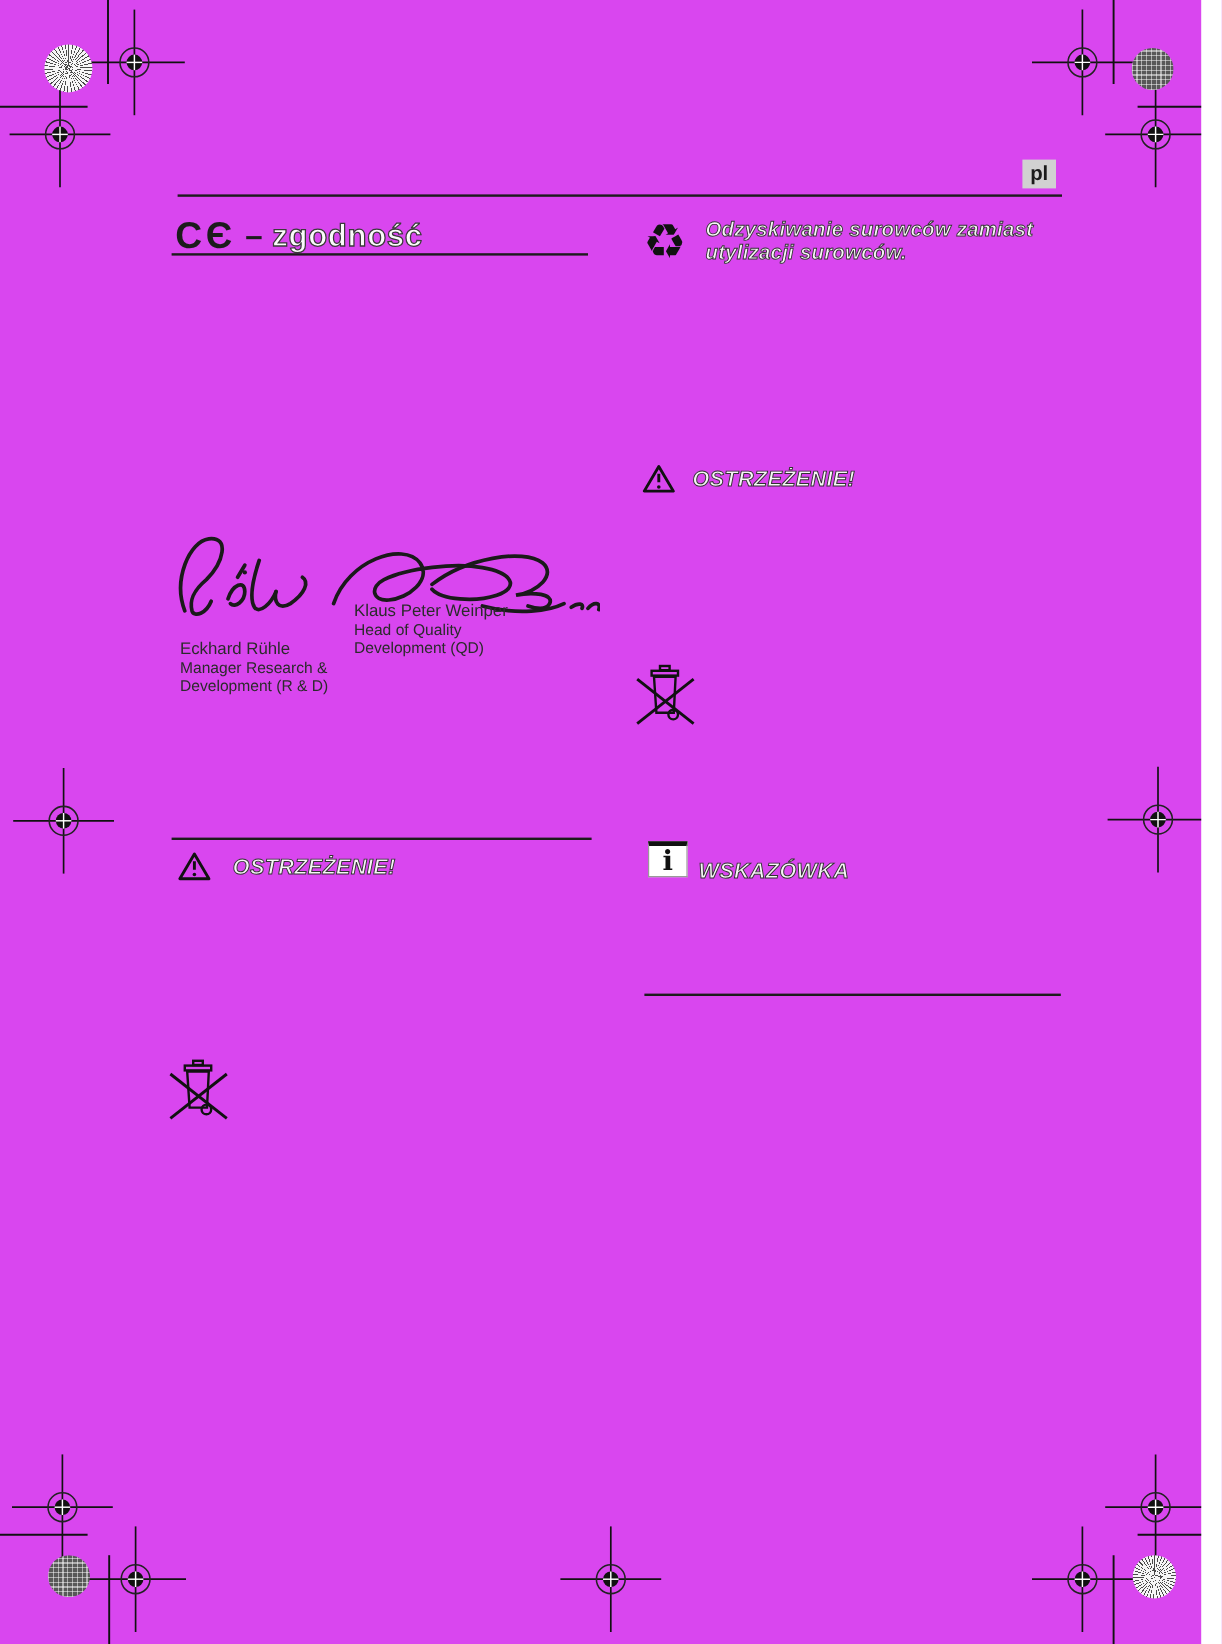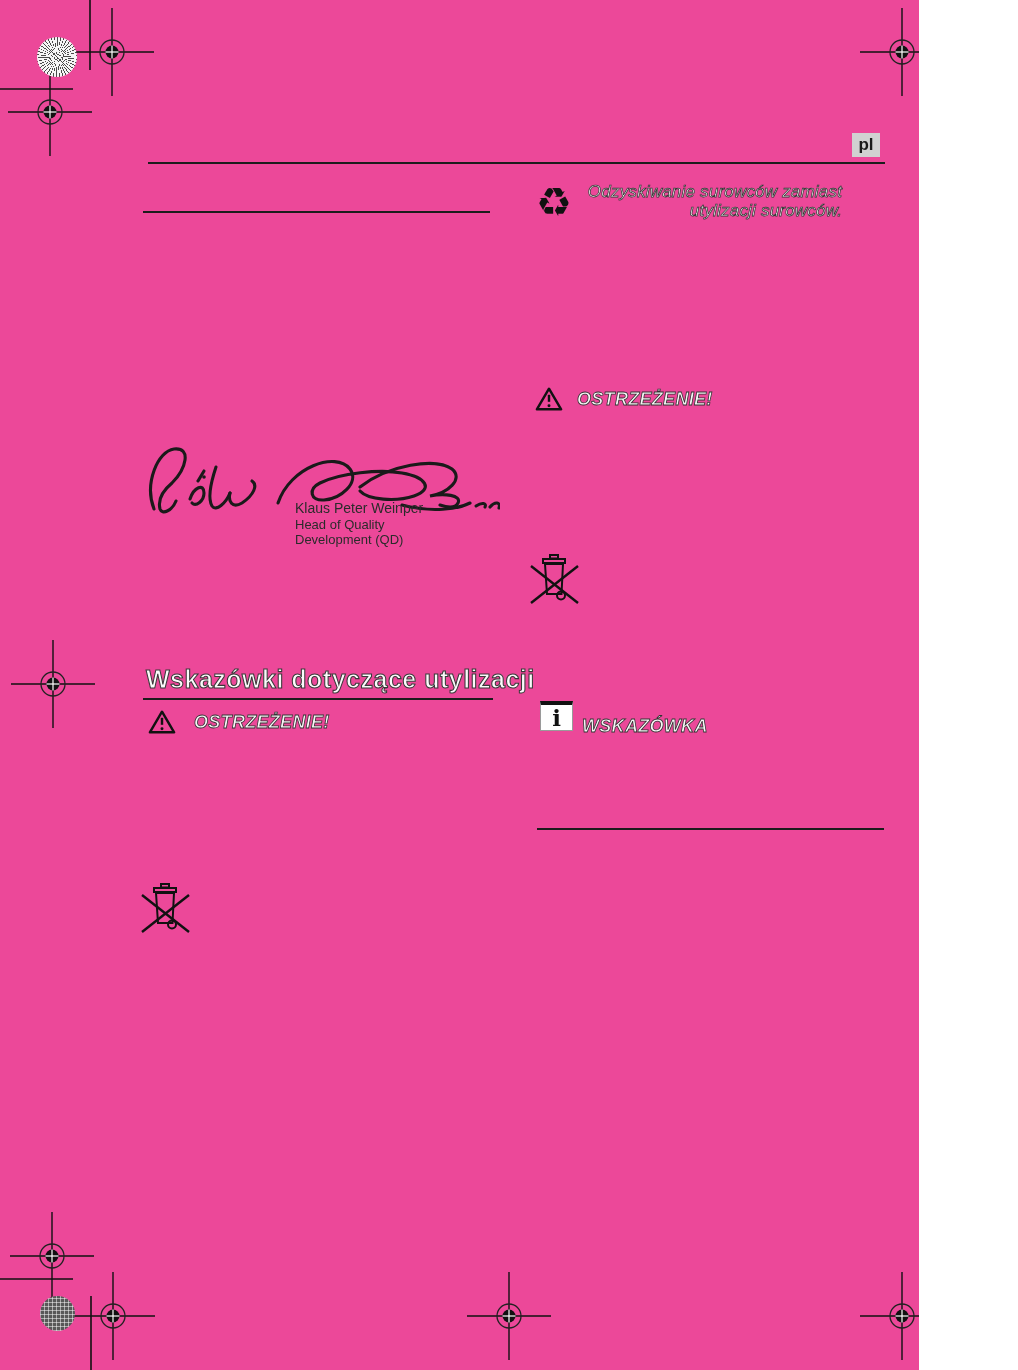--- a/index.html
+++ b/index.html
@@ -1,17 +1,17 @@
 <!DOCTYPE html>
 <html><head>
 <meta charset="utf-8">
 <style>
   html,body{margin:0;padding:0;background:#fff;}
-  .page{position:relative;width:876px;height:1370px;background:#ec4899;overflow:hidden;
-        font-family:"Liberation Sans",sans-serif;color:#1c1c1c;padding-left:43px;}
+  .page{position:relative;width:1001px;height:1370px;background:#d946ef;overflow:hidden;
+        font-family:"Liberation Sans",sans-serif;color:#1c1c1c;}
   .abs{position:absolute;}
   svg{display:block;}
 
   
   .starburst{position:absolute;border-radius:50%;
     background:repeating-conic-gradient(#4a4a4a 0deg 2.5deg,#f6f6f6 2.5deg 9.5deg);}
   .checkered{position:absolute;border-radius:50%;background-color:#585858;
     background-image:repeating-linear-gradient(0deg,rgba(255,255,255,.5) 0 1px,transparent 1px 4px),
                      repeating-linear-gradient(90deg,rgba(255,255,255,.5) 0 1px,transparent 1px 4px);}
 
@@ -20,21 +20,21 @@
 
   
   .h-outline{font-weight:bold;font-size:26px;letter-spacing:.5px;color:#3a3a3a;white-space:nowrap;}
   @supports (-webkit-text-stroke:1px #000){
     .h-outline{color:#fbfbfb;-webkit-text-stroke:1.05px #3a3a3a;}
   }
   .i-label{font-weight:bold;font-style:italic;font-size:18px;color:#333;white-space:nowrap;letter-spacing:.3px;}
   @supports (-webkit-text-stroke:1px #000){
     .i-label{color:#f6f6f6;-webkit-text-stroke:.8px #333;}
   }
-  .note-text{font-weight:normal;font-style:italic;font-size:17px;line-height:19px;color:#333;white-space:nowrap;letter-spacing:.2px;text-align:right;}
+  .note-text{font-weight:bold;font-style:italic;font-size:17px;line-height:19px;color:#333;white-space:nowrap;letter-spacing:.2px;}
   @supports (-webkit-text-stroke:1px #000){
     .note-text{color:#f6f6f6;-webkit-text-stroke:.75px #333;}
   }
 
   .ce{font-weight:bold;font-size:31px;letter-spacing:3px;color:#1c1c1c;line-height:1;}
   .dash{font-weight:bold;font-size:26px;color:#1c1c1c;}
 
   .lang-badge{position:absolute;left:852px;top:133px;width:28px;height:24px;background:#d1d1d1;
     display:flex;align-items:center;justify-content:center;font-weight:bold;font-size:17px;color:#1a1a1a;}
 
@@ -88,45 +88,54 @@
   </svg>
 
   <div class="starburst" style="left:37px;top:37px;width:40px;height:40px;"></div>
   <div class="checkered" style="left:943px;top:40px;width:35px;height:35px;"></div>
   <div class="checkered" style="left:40px;top:1296px;width:35px;height:35px;"></div>
   <div class="starburst" style="left:944px;top:1296px;width:36px;height:36px;"></div>
 
   <div class="lang-badge">pl</div>
   <div class="rule" style="left:148px;top:162px;width:737px;"></div>
 
+  <div class="abs" style="left:146px;top:181px;display:flex;align-items:center;gap:8px;">
+    <span class="ce">CЄ</span>
+    <span class="dash">–</span>
+    <span class="h-outline">zgodność</span>
+  </div>
   <div class="rule" style="left:143px;top:211px;width:347px;"></div>
 
   <svg class="abs" style="left:140px;top:443px;" width="360" height="90" viewBox="0 0 360 90">
     <g fill="none" stroke="#1a1a1a" stroke-width="3.1" stroke-linecap="round">
       <path d="M14,66 C4,40 18,8 34,6 C52,4 46,26 32,40 C20,50 18,58 20,66 C22,72 32,68 36,58"></path>
       <path d="M50,56 C54,44 64,40 64,50 C64,58 56,64 52,60"></path>
       <path d="M58,38 L64,28"></path>
       <path d="M76,24 C70,42 68,56 72,63 C76,69 86,60 90,50"></path>
       <path d="M90,50 C88,58 92,66 102,60 C114,52 118,42 112,38"></path>
       <circle cx="64" cy="34" r="1.8" fill="#1a1a1a" stroke="none"></circle>
       <path d="M138,60 C150,24 196,8 210,26 C220,40 200,56 184,57 C170,58 168,46 180,40 C200,30 240,26 262,30 C286,34 294,46 274,53 C256,59 228,57 220,48"></path>
       <path d="M220,44 C248,22 296,14 312,26 C324,36 308,50 290,53 C304,50 322,52 318,60 C315,66 306,64 300,62"></path>
       <path d="M262,62 C292,70 318,66 330,60"></path>
       <path d="M336,63 C342,59 347,60 345,64"></path>
       <path d="M350,64 C355,58 361,59 359,65"></path>
     </g>
   </svg>
 
+  <div class="abs" style="left:150px;top:532px;">
+    <div class="sig-name">Eckhard Rühle</div>
+    <div class="sig-title">Manager Research &amp;</div>
+    <div class="sig-title">Development (R &amp; D)</div>
+  </div>
   <div class="abs" style="left:295px;top:500px;">
     <div class="sig-name">Klaus Peter Weinper</div>
     <div class="sig-title">Head of Quality</div>
     <div class="sig-title">Development (QD)</div>
   </div>
 
-  <div class="abs h-outline" style="left:146px;top:665px;font-size:25px;">Wskazówki dotyczące utylizacji</div>
   <div class="rule" style="left:143px;top:698px;width:350px;"></div>
 
   <div class="abs" style="left:148px;top:709px;display:flex;align-items:center;gap:18px;">
     <svg width="28" height="26" viewBox="0 0 30 27">
       <path d="M15 2.5 L28 24.5 H2 Z" fill="none" stroke="#111" stroke-width="2.6" stroke-linejoin="round"></path>
       <line x1="15" y1="9" x2="15" y2="16.5" stroke="#111" stroke-width="2.6"></line>
       <circle cx="15" cy="20.8" r="1.6" fill="#111"></circle>
     </svg>
     <span class="i-label">OSTRZEŻENIE!</span>
   </div>

